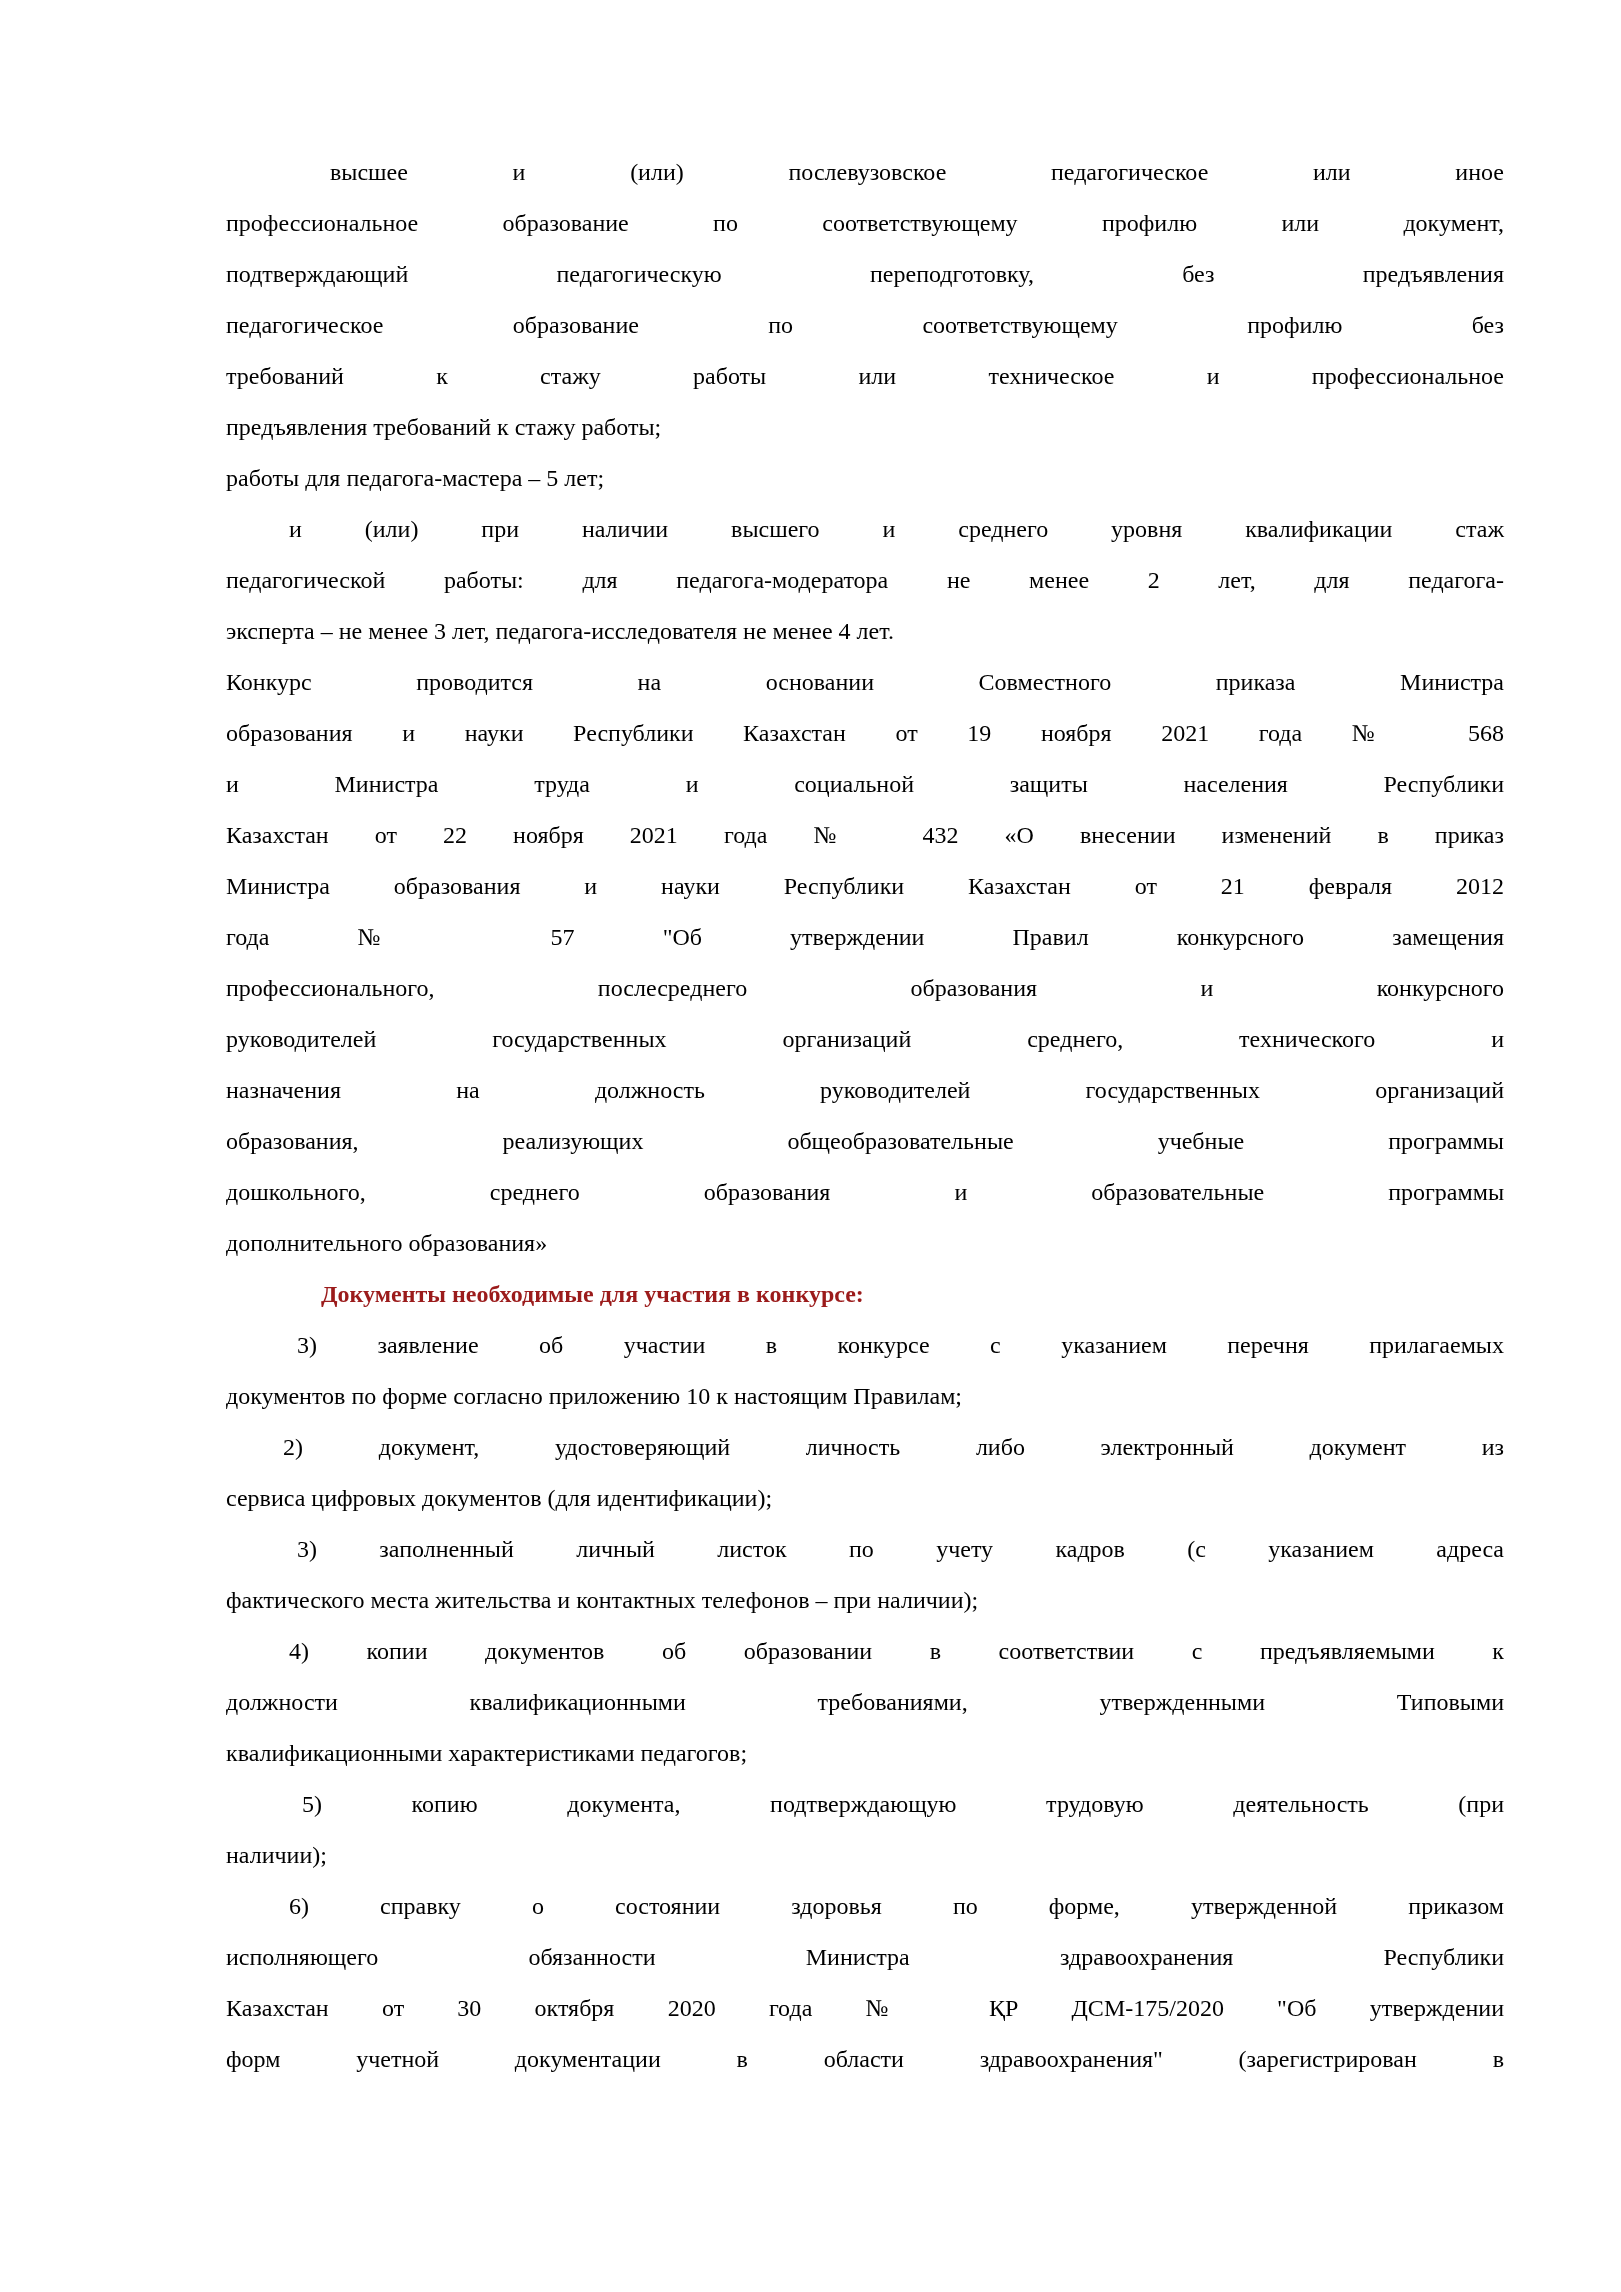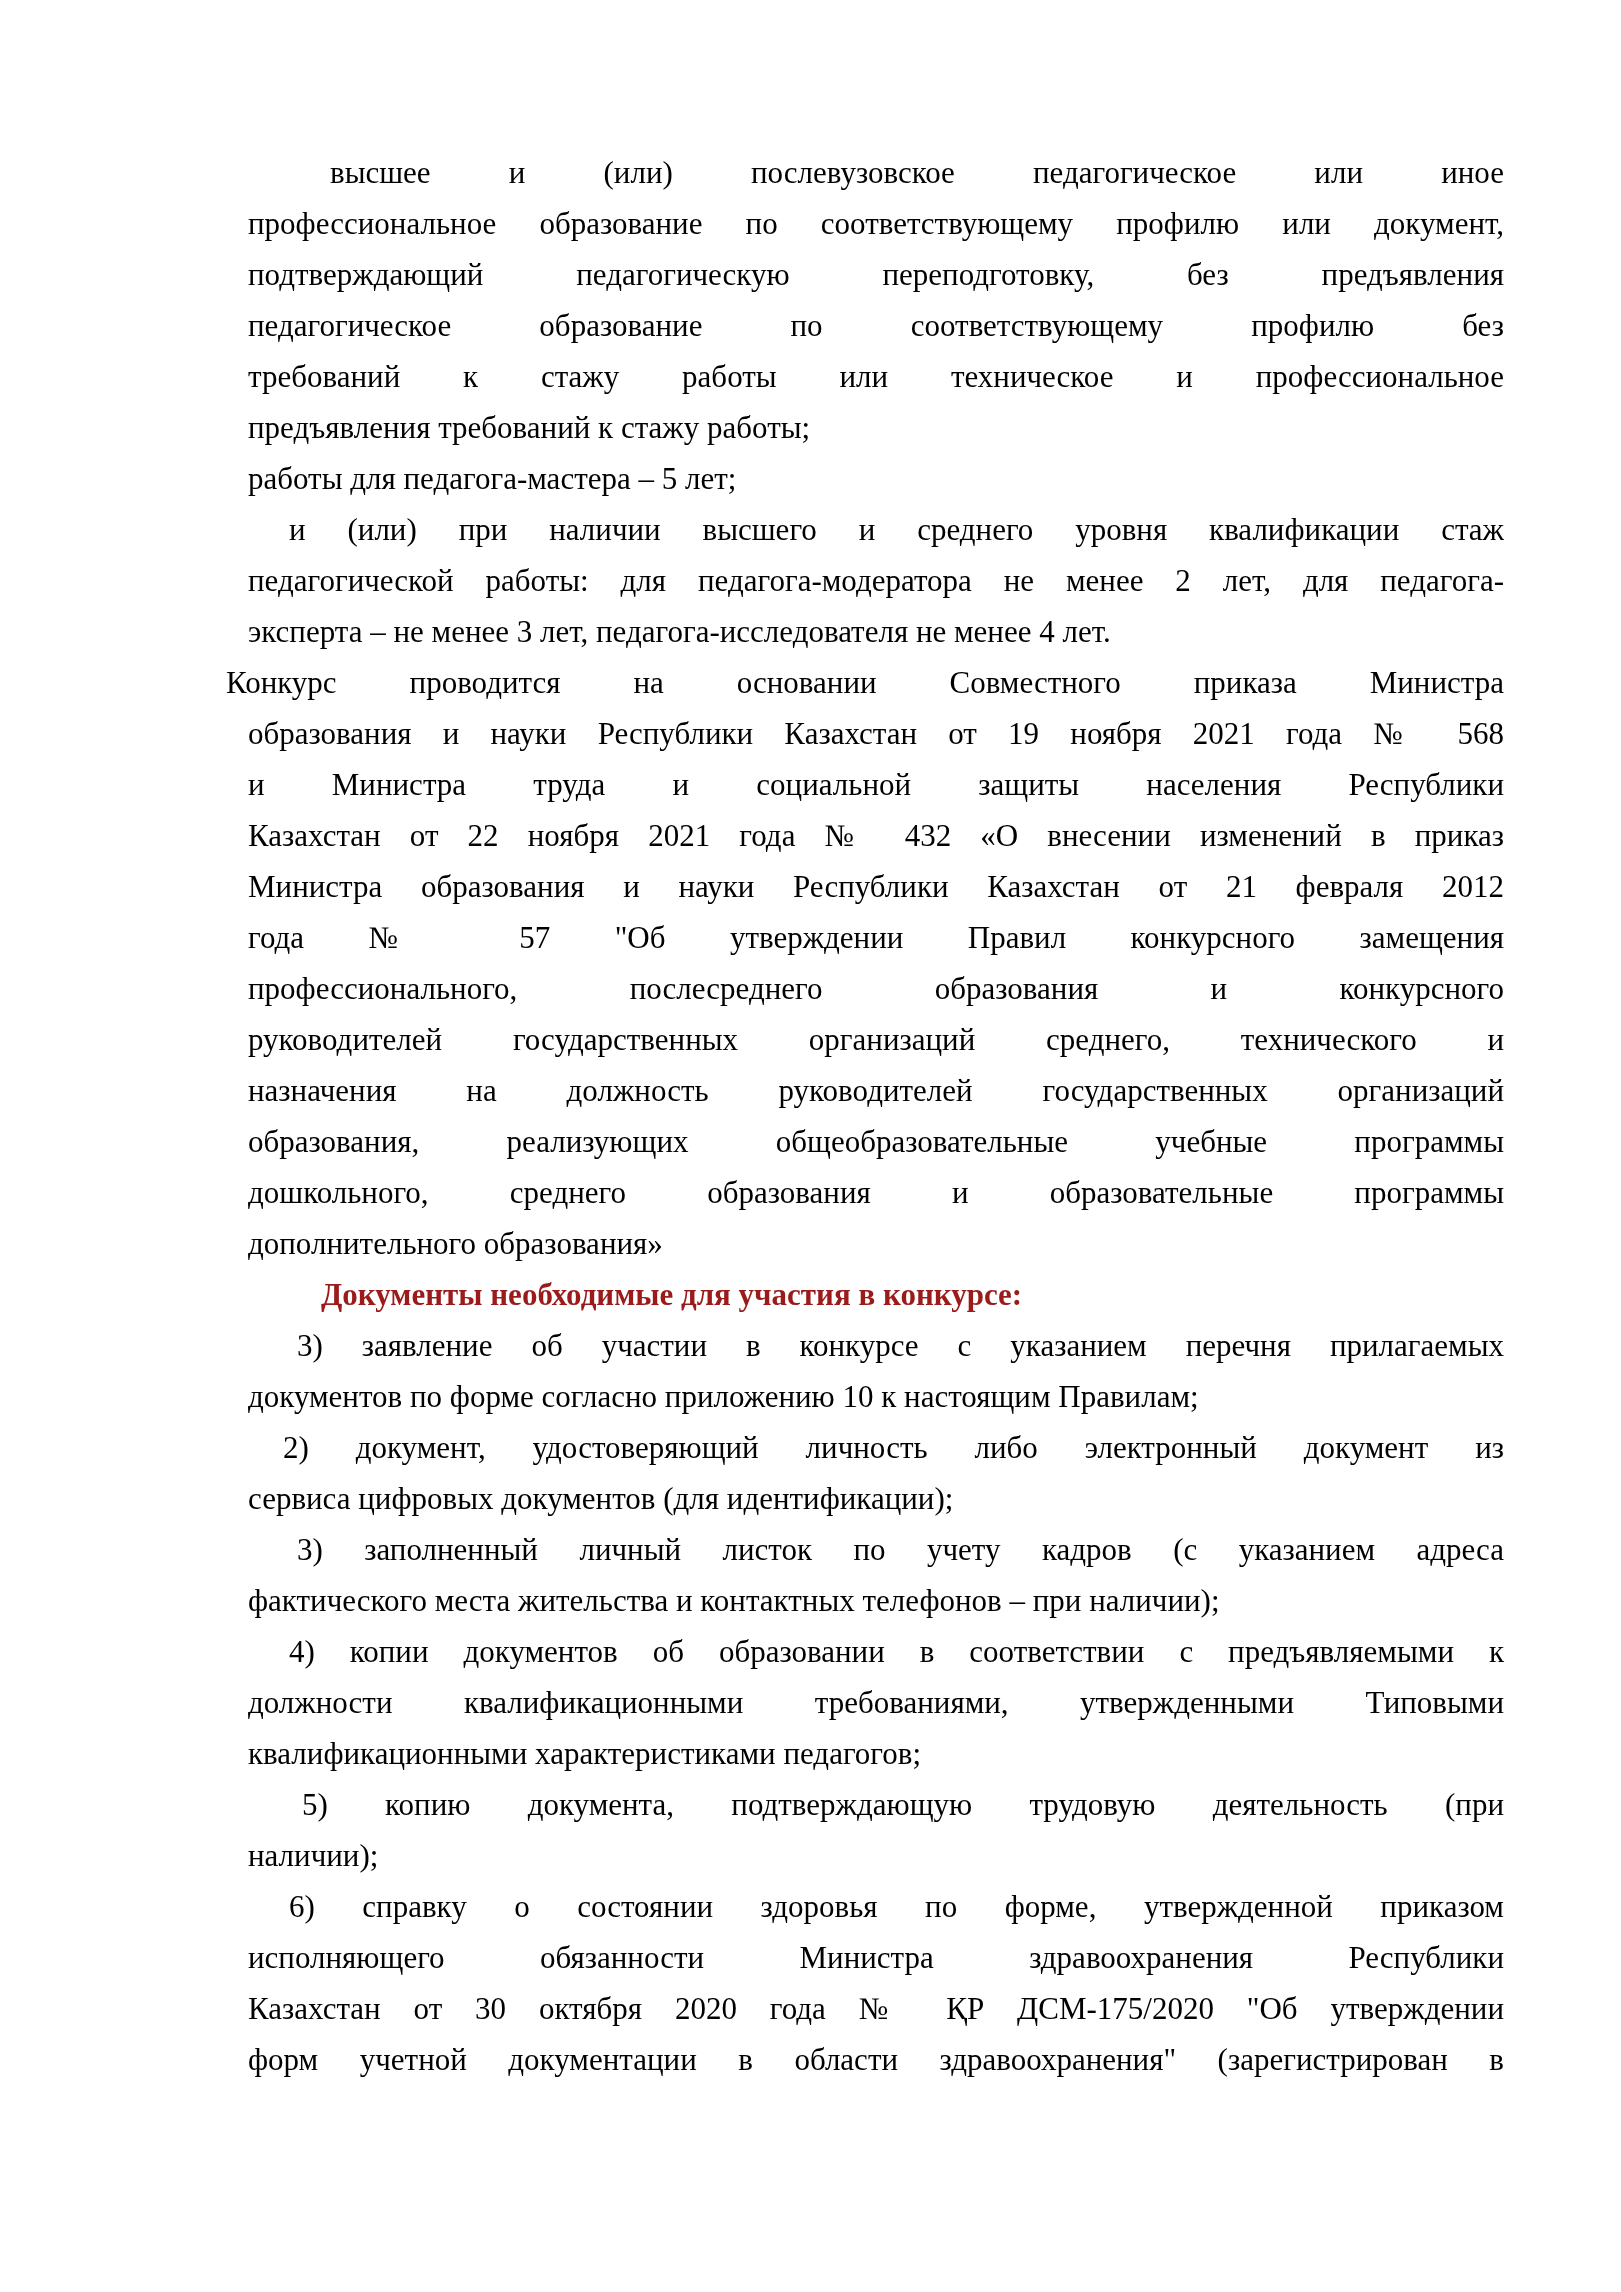--- a/index.html
+++ b/index.html
@@ -10,32 +10,31 @@
     background: #ffffff;
     overflow: hidden;
     font-family: "Liberation Serif", "DejaVu Serif", serif;
     color: #000000;
   }
   .textblock {
     position: absolute;
     left: 226px;
     top: 147px;
     width: 1278px;
-    font-size: 31px;
+    font-size: 24px;
     line-height: 51px;
   }
   .para { margin: 0; padding: 0; font-weight: normal; }
   .para.bold { font-weight: normal; }
   .para.red-heading { font-weight: bold; color: var(--accent, #9b1b1b); }
   .line {
     display: block;
     text-align: justify;
     text-align-last: justify;
     white-space: normal;
-    margin-left: 22px;
   }
   .line.first { margin-left: var(--ind, 0px); }
   .line.last { text-align-last: left; }
 </style>
 </head>
 <body>
 
 <div class="page" style="--accent: #9b1b1b; background: rgb(255, 255, 255); color: rgb(0, 0, 0);">
   <div class="textblock">
     <p class="para" style="--ind:104px">

